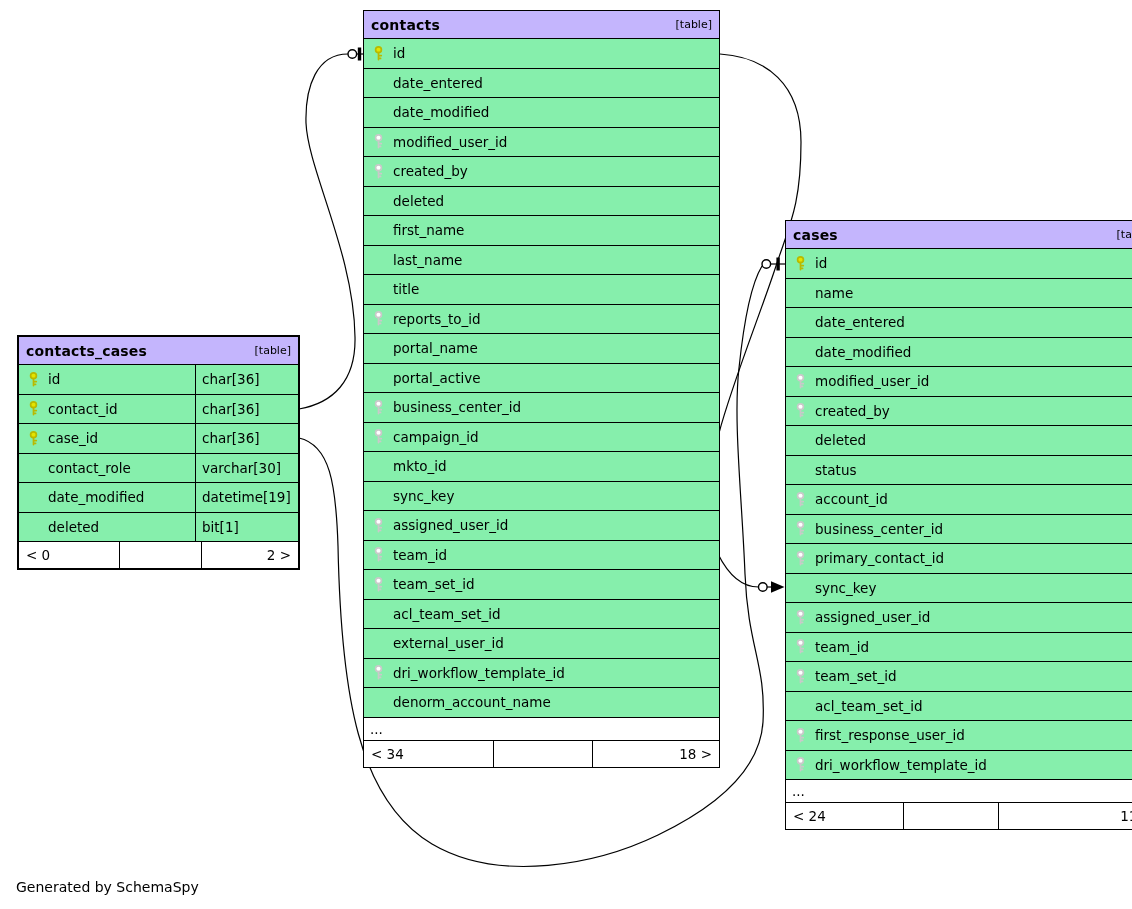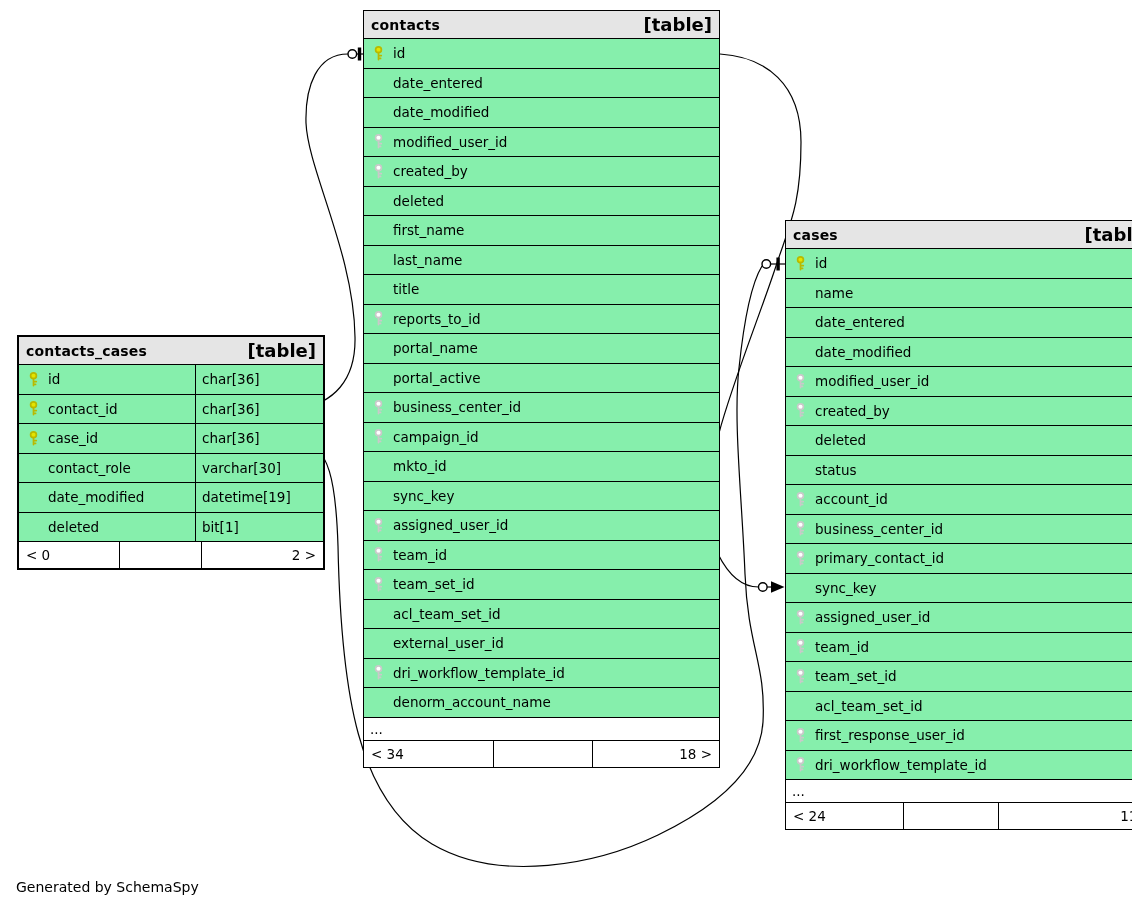--- a/index.html
+++ b/index.html
@@ -8,26 +8,26 @@
     background:#ffffff;color:#000;
     font-family:"DejaVu Sans","Liberation Sans",sans-serif;
   }
   #edge-layer{position:absolute;left:0;top:0;z-index:1;pointer-events:none;}
   .table-card{
     position:absolute;z-index:2;background:#fff;
     border:1px solid #000;box-sizing:border-box;
   }
   .table-card.focal{border-width:2px;}
   .t-header{
-    height:28px;background:#e5e5e5;border-bottom:1px solid #000;
+    height:28px;background:#c4b5fd;border-bottom:1px solid #000;
     display:flex;justify-content:space-between;align-items:center;
     padding:0 7px;box-sizing:border-box;
   }
   .t-title{font-weight:bold;font-size:14px;letter-spacing:0.2px;}
-  .t-badge{font-size:18px;font-weight:bold;}
+  .t-badge{font-size:11px;}
   .t-row{
     height:29.5px;border-bottom:1px solid #000;
     display:flex;align-items:stretch;font-size:13.5px;box-sizing:border-box;
     background:#86efac;
   }
   .key-slot{flex:0 0 29px;display:flex;align-items:center;justify-content:center;}
   .col-name{display:flex;align-items:center;white-space:nowrap;}
   .cc-name{flex:0 0 147px;}
   .col-type{
     flex:1;border-left:1px solid #000;display:flex;align-items:center;
@@ -307,21 +307,21 @@
       </div>
     </div>
   <div class="t-ellipsis">...</div>
   <div class="t-footer">
     <div class="f-cell f-left">&lt; 34</div>
     <div class="f-cell f-mid"></div>
     <div class="f-cell f-right">18 &gt;</div>
   </div>
 </div>
 
-<div class="table-card card-cc focal" style="left:17px;top:335px;width:308px;">
+<div class="table-card card-cc focal" style="left:17px;top:335px;width:283px;">
   <div class="t-header">
     <span class="t-title">contacts_cases</span>
     <span class="t-badge">[table]</span>
   </div>
   <div>
 
   <div class="t-row" data-key="pk">
         <span class="key-slot">
           <svg class="key-icon" width="11" height="15" viewBox="0 0 11 15">
             <circle class="key-head" cx="5.5" cy="3.8" r="2.9"></circle>

